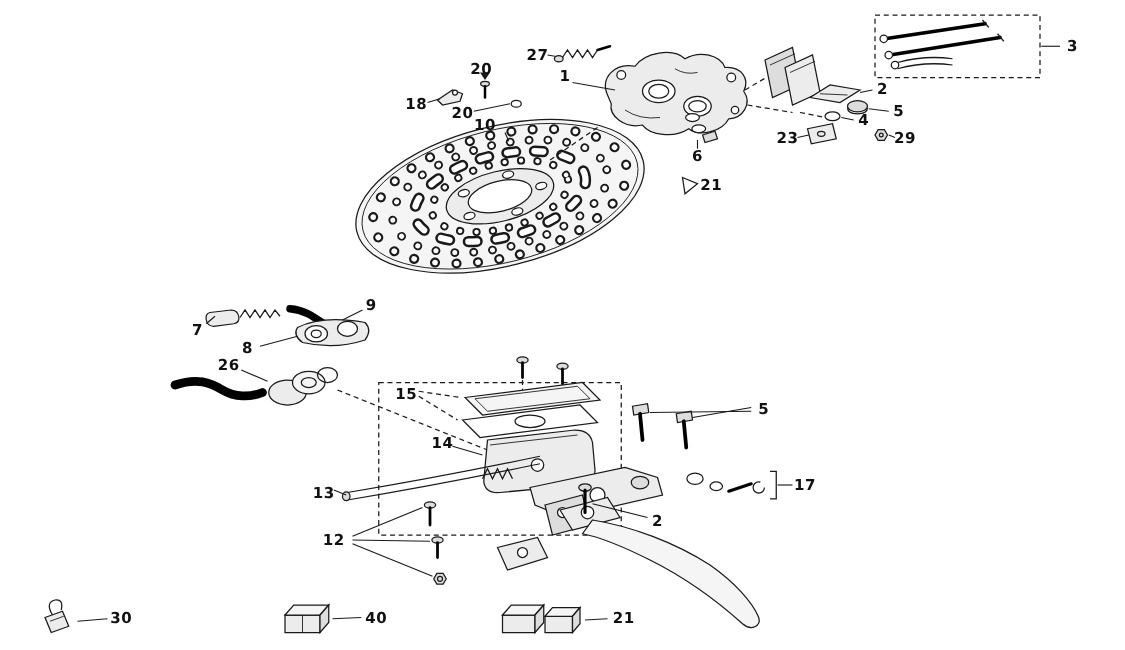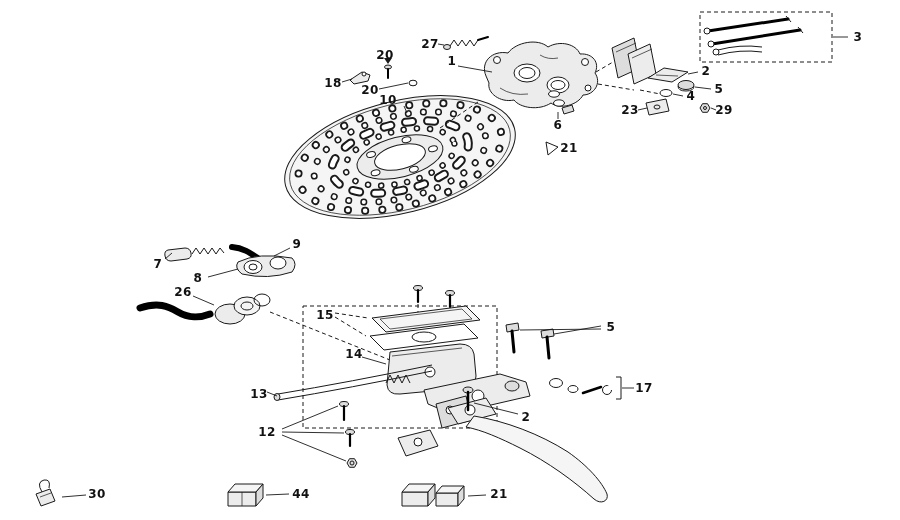--- a/index.html
+++ b/index.html
@@ -315,19 +315,19 @@
   <div class="callout" style="left:259px;top:394px">13</div>
   <div class="callout" style="left:526px;top:417px">2</div>
   <div class="callout" style="left:325px;top:315px">15</div>
   <div class="callout" style="left:611px;top:327px">5</div>
   <div class="callout" style="left:644px;top:388px">17</div>
   <div class="callout" style="left:333px;top:83px">18</div>
   <div class="callout" style="left:370px;top:90px">20</div>
   <div class="callout" style="left:385px;top:55px">20</div>
   <div class="callout" style="left:569px;top:148px">21</div>
   <div class="callout" style="left:97px;top:494px">30</div>
-  <div class="callout" style="left:301px;top:494px">44</div>
+  <div class="callout" style="left:301px;top:494px">40</div>
   <div class="callout" style="left:499px;top:494px">21</div>
   <div class="callout" style="left:183px;top:292px">26</div>
   <div class="callout" style="left:430px;top:44px">27</div>
   <div class="callout" style="left:630px;top:110px">23</div>
   <div class="callout" style="left:724px;top:110px">29</div>
 </div>
 
 </body></html>

